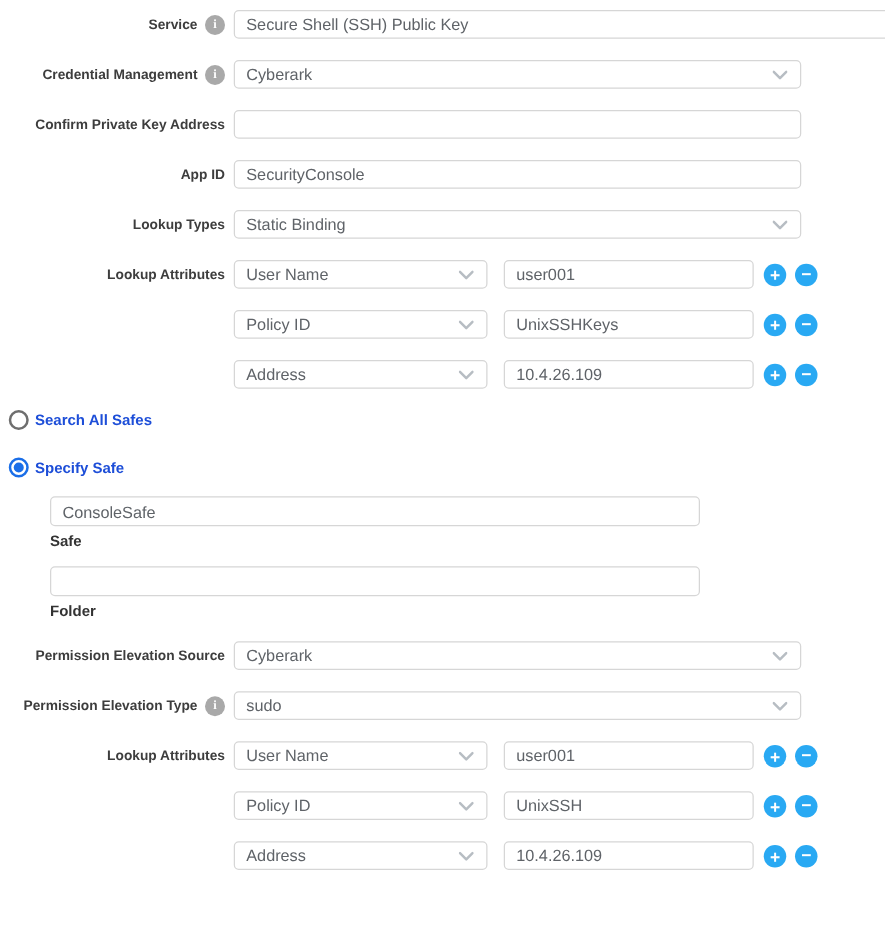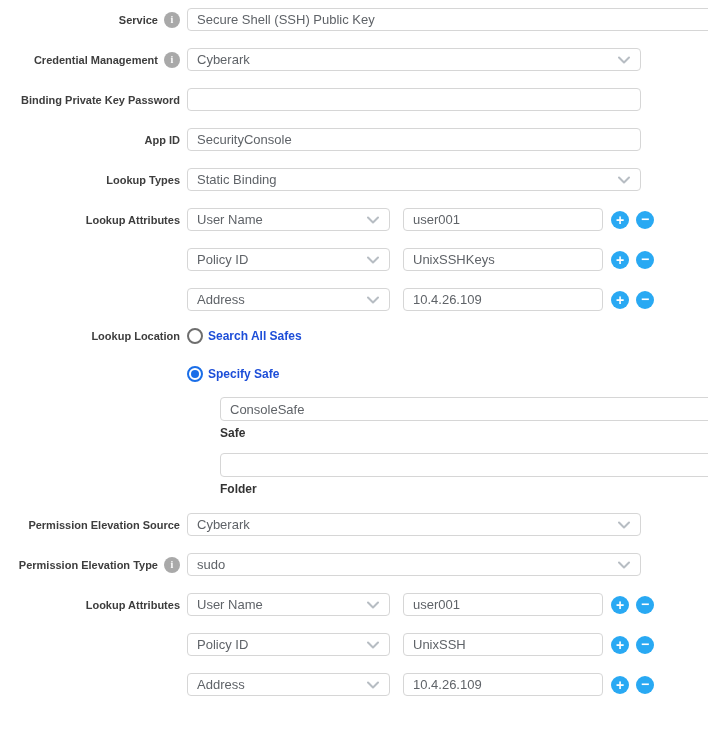--- a/index.html
+++ b/index.html
@@ -109,21 +109,21 @@
               <path d="M1 1.5 L6 6.5 L11 1.5" fill="none" stroke="#b7bdc3" stroke-width="2" stroke-linecap="round" stroke-linejoin="round"></path>
             </svg>
         </span>
       </div>
     </div>
   </div>
 
 
   <div class="row">
     <div class="label-col">
-      <span class="label">Binding Private Key Password</span>
+      <span class="label">Confirm Private Key Address</span>
     </div>
     <div class="fields">
       <input type="password" class="text-input" value="" style="">
     </div>
   </div>
 
   <div class="row">
     <div class="label-col">
       <span class="label">App ID</span>
     </div>
@@ -205,23 +205,20 @@
           </button>
         <button class="round-btn minus">
             <span>−</span>
           </button>
       </div>
 
     </div>
   </div>
 
   <div class="row radio-section">
-    <div class="label-col radio-align">
-      <span class="label">Lookup Location</span>
-    </div>
     <div class="fields">
 
       <div class="radio-row first">
         <span class="radio"></span>
         <span class="radio-label">Search All Safes</span>
       </div>
 
       <div class="radio-row second">
         <span class="radio selected"></span>
         <span class="radio-label">Specify Safe</span>

